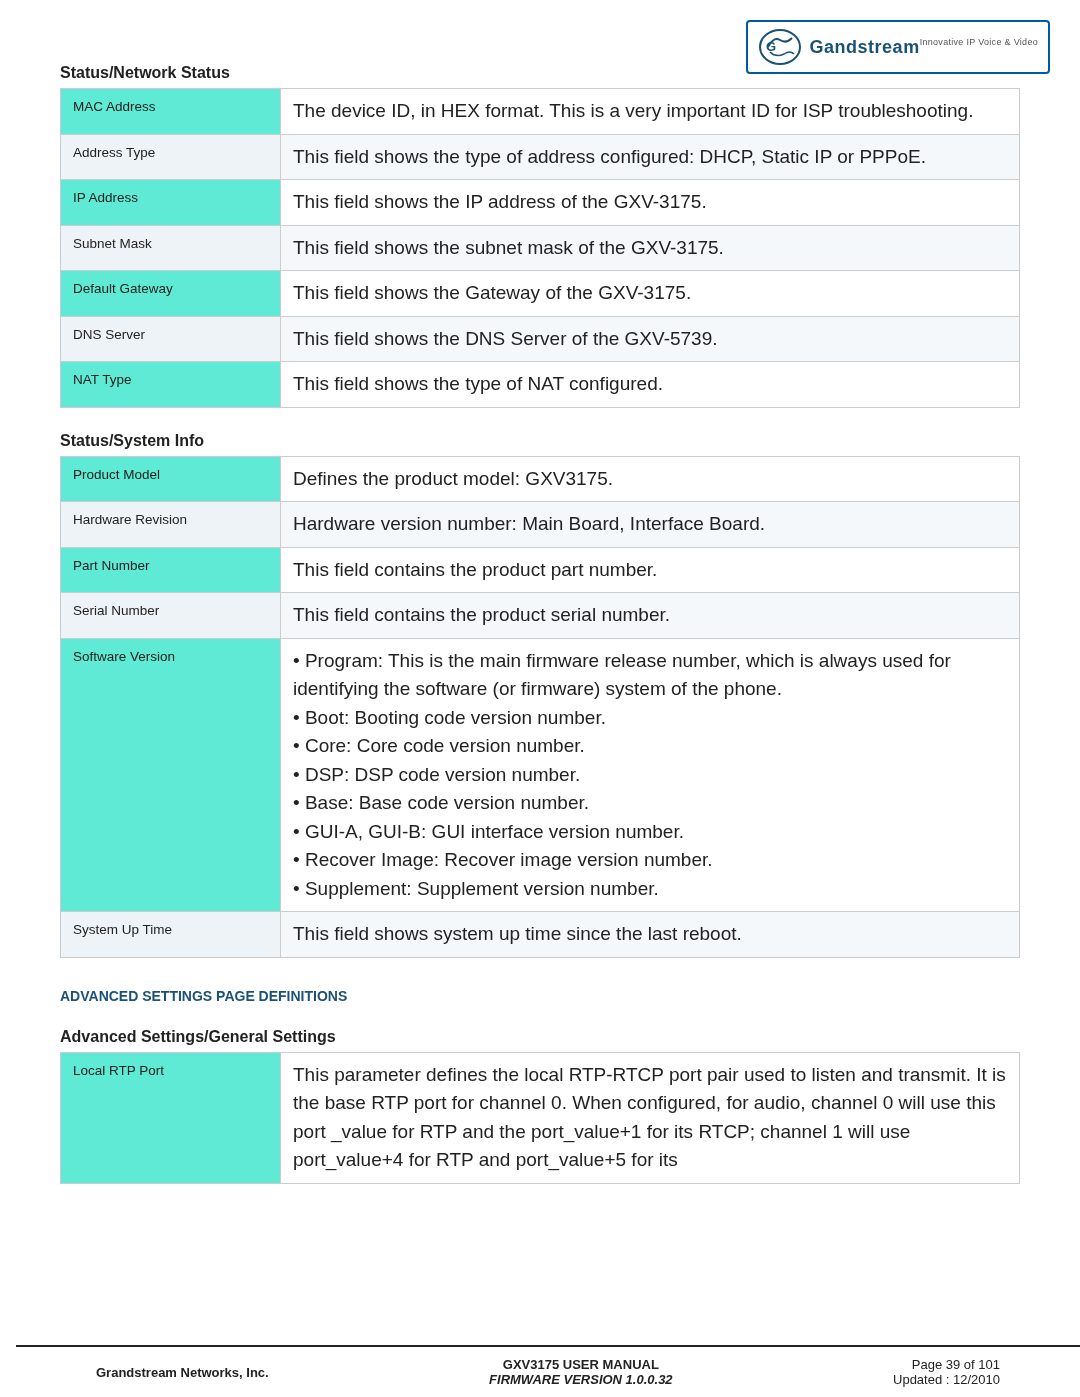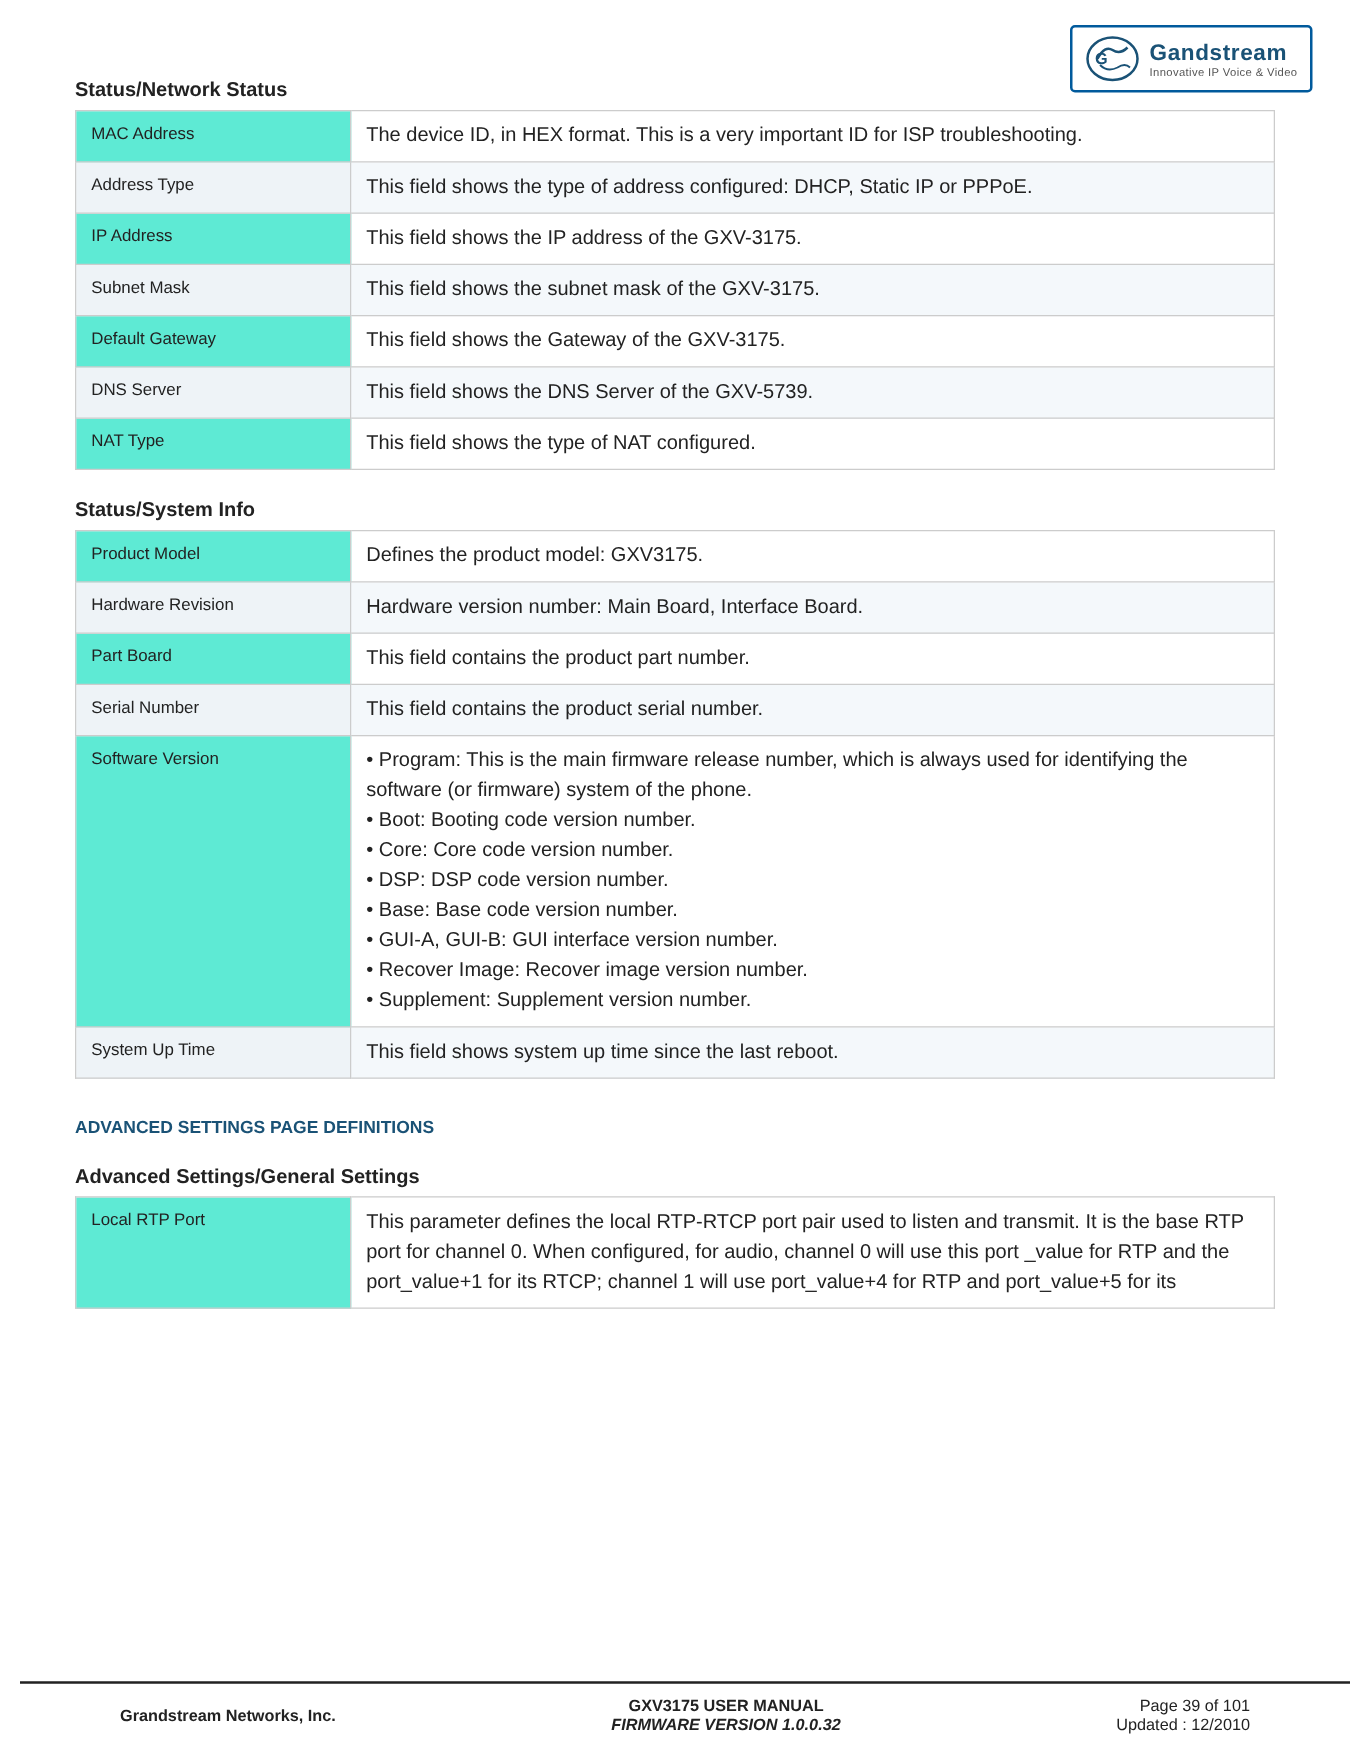--- a/index.html
+++ b/index.html
@@ -31,21 +31,21 @@
       padding: 6px 10px;
       border-radius: 4px;
     }
     .logo-icon {
       width: 44px;
       height: 38px;
       margin-right: 8px;
     }
     .logo-text {
       display: flex;
-      flex-direction: column;
+      flex-direction: row;
       align-items: flex-start;
     }
     .logo-brand {
       font-size: 18px;
       font-weight: bold;
       color: #1a5276;
       letter-spacing: 0.5px;
     }
     .logo-sub {
       font-size: 9px;
@@ -70,21 +70,21 @@
 
     table {
       width: 100%;
       border-collapse: collapse;
       margin-bottom: 18px;
     }
     table td {
       border: 1px solid #ccc;
       padding: 8px 12px;
       vertical-align: top;
-      font-size: 16px;
+      font-size: 19px;
       line-height: 1.5;
     }
     table tr td:first-child {
       width: 220px;
       font-size: 13.5px;
       white-space: nowrap;
       background: #5eead4;
     }
     table tr:nth-child(even) td {
       background: #f4f8fb;
@@ -180,21 +180,21 @@
     <tbody id="system-info-body">
         <tr>
           <td>Product Model</td>
           <td>Defines the product model: GXV3175.</td>
         </tr>
         <tr>
           <td>Hardware Revision</td>
           <td>Hardware version number: Main Board, Interface Board.</td>
         </tr>
         <tr>
-          <td>Part Board</td>
+          <td>Part Number</td>
           <td>This field contains the product part number.</td>
         </tr>
         <tr>
           <td>Serial Number</td>
           <td>This field contains the product serial number.</td>
         </tr>
         <tr>
           <td>Software Version</td>
           <td>• Program: This is the main firmware release number, which is always used for identifying the software (or firmware) system of the phone.<br>• Boot: Booting code version number.<br>• Core: Core code version number.<br>• DSP: DSP code version number.<br>• Base: Base code version number.<br>• GUI-A, GUI-B: GUI interface version number.<br>• Recover Image: Recover image version number.<br>• Supplement: Supplement version number.</td>
         </tr>

